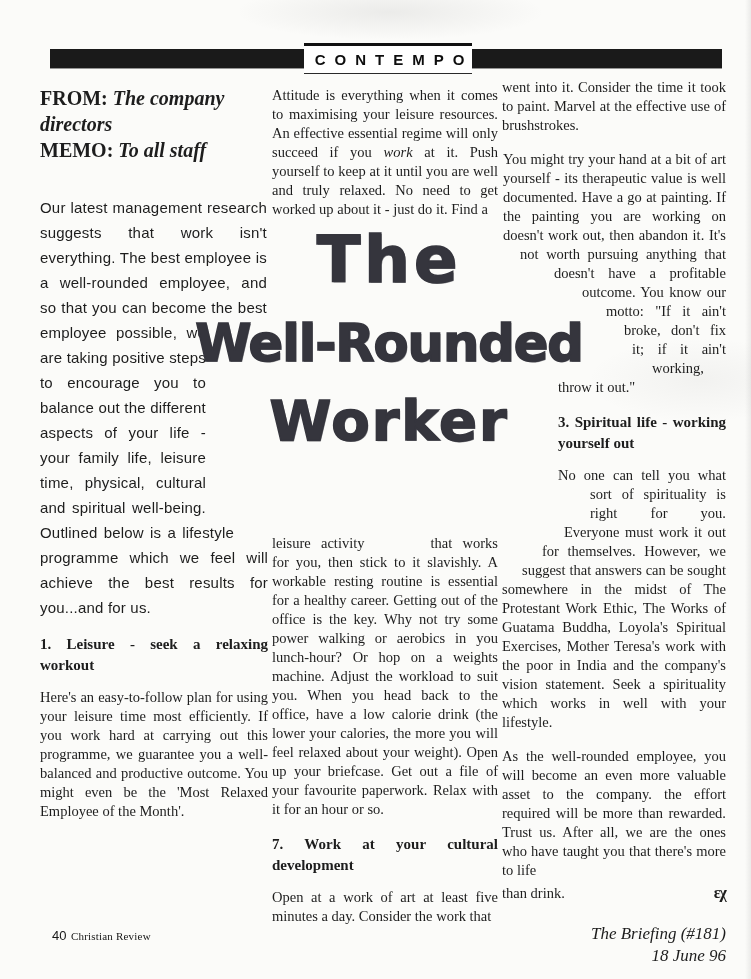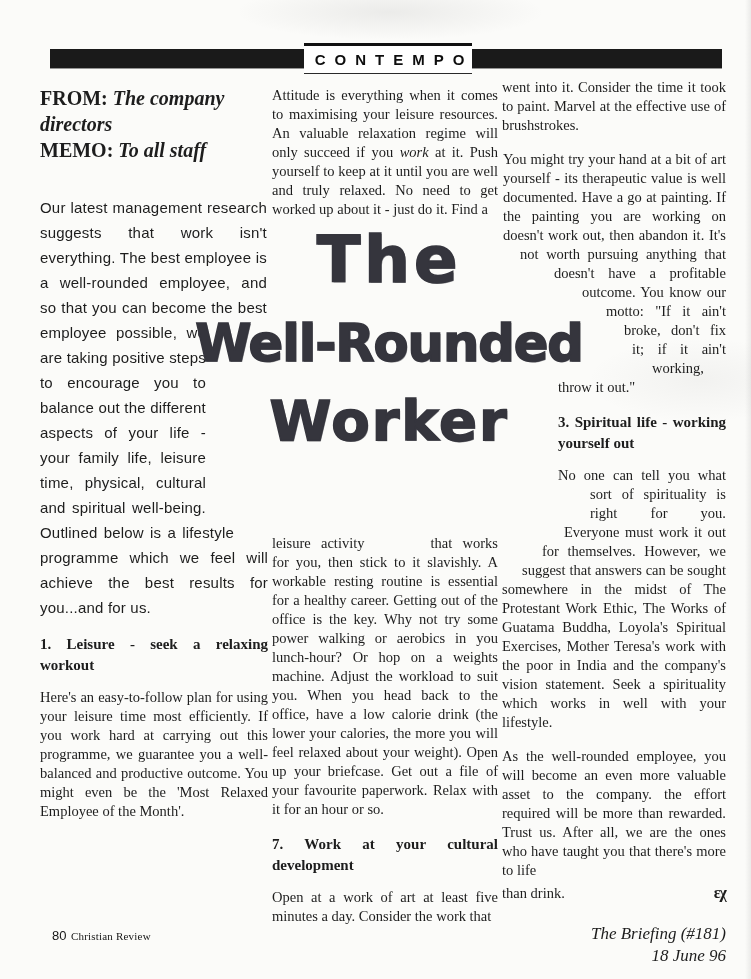--- a/index.html
+++ b/index.html
@@ -90,21 +90,21 @@
     <div class="intro">
       <span class="fr t0"></span><span class="fr t1f"></span><span class="fr t2f"></span>
       <span>Our latest management research suggests that work isn't everything.  The best employee is a well-rounded employee, and so that you can become the best employee possible, we are taking positive steps to encourage you to balance out the different aspects of your life - your family life, leisure time, physical, cultural and spiritual well-being.  Outlined below is a lifestyle programme which we feel will achieve the best results for you...and for us.</span>
     </div>
     <div class="sec-head">1.  Leisure - seek a relaxing workout</div>
     <div class="serif">Here's an easy-to-follow plan for using your leisure time most efficiently.  If you work hard at carrying out this programme, we guarantee you a well-balanced and productive outcome. You might even be the 'Most Relaxed Employee of the Month'.</div>
   </div>
 
   <div class="col col2">
     <div class="serif">
-      <span>Attitude is everything when it comes to maximising your leisure resources.  An valuable relaxation regime will only succeed if you </span><em>work</em><span> at it.   Push yourself to keep at it until you are well and truly relaxed.  No need to get worked up about it - just do it. Find a</span>
+      <span>Attitude is everything when it comes to maximising your leisure resources.  An effective essential regime will only succeed if you </span><em>work</em><span> at it.   Push yourself to keep at it until you are well and truly relaxed.  No need to get worked up about it - just do it. Find a</span>
     </div>
     <div class="title-gap"></div>
     <div class="serif">
       <span>leisure activity</span><span class="tab-gap"></span><span>that works for you, then stick to it slavishly.  A workable resting routine is essential for a healthy career. Getting out of the office is the key.  Why not try some power walking or aerobics in you lunch-hour?  Or hop on a weights machine.  Adjust the workload to suit you.  When you head back to the office, have a low calorie drink (the lower your calories, the more you will feel relaxed about your weight).  Open up your briefcase.   Get out a file of your favourite paperwork.  Relax with it for an hour or so.</span>
     </div>
     <div class="sec-head">7.  Work at your cultural development</div>
     <div class="serif">Open at a work of art at least five minutes a day.  Consider the work that</div>
   </div>
 
   <div class="col col3">
@@ -122,17 +122,17 @@
         <span class="endmark">ɛχ</span>
       </span>
     </div>
     <div class="credit">
       <div>The Briefing (#181)</div>
       <div>18 June 96</div>
     </div>
   </div>
 
   <div class="footer">
-    <span class="num">80</span>
+    <span class="num">40</span>
     <span class="pub">Christian Review</span>
   </div>
 
 </div>
 
 </body></html>

